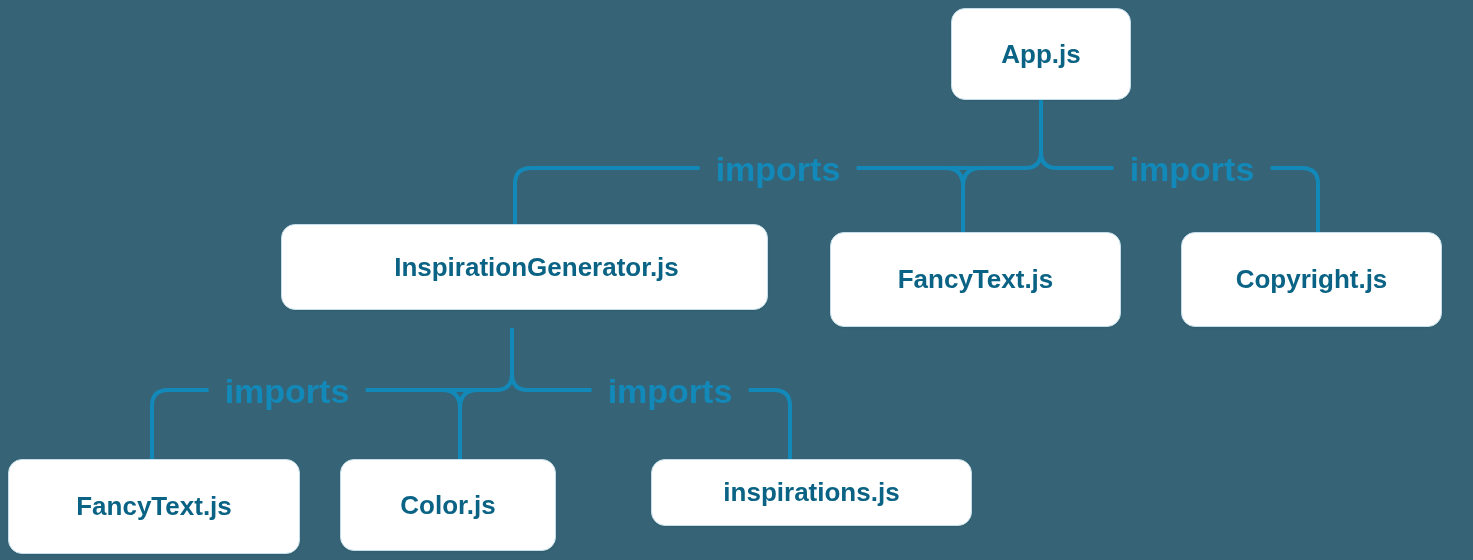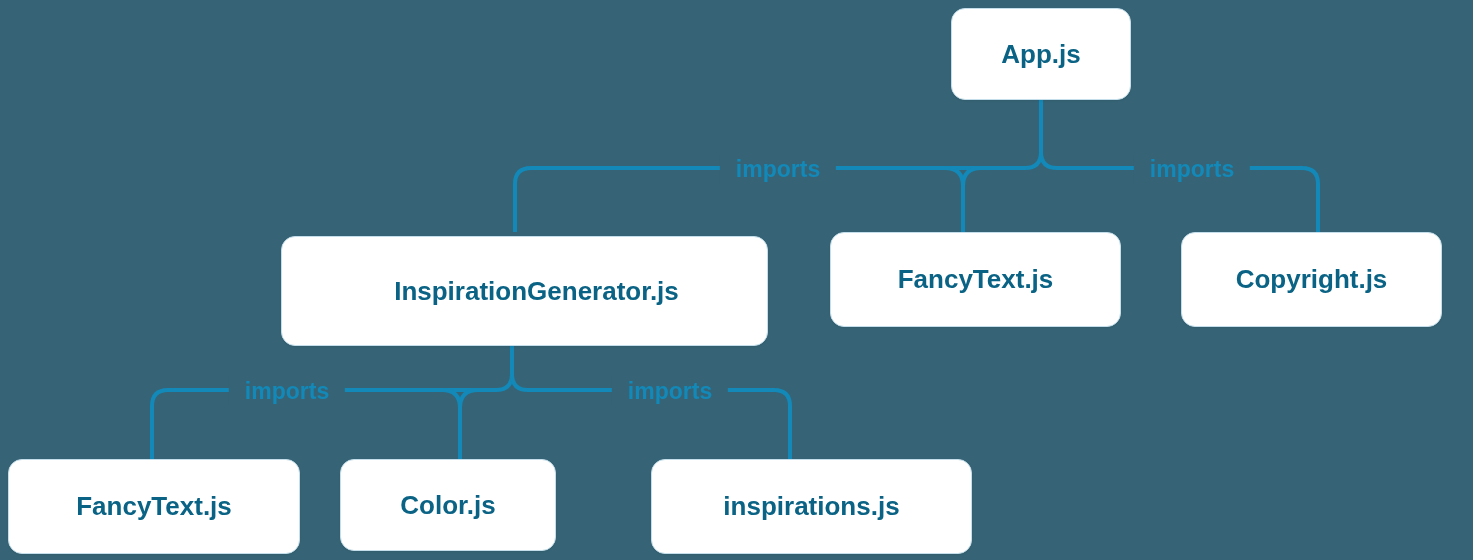--- a/index.html
+++ b/index.html
@@ -41,34 +41,34 @@
     font-size: 26px;
     font-weight: 600;
     box-sizing: border-box;
     box-shadow: 0 1px 2px rgba(0,0,0,0.08);
   }
   .edge-label {
     position: absolute;
     transform: translate(-50%, -50%);
     background: #366476;
     color: #1289b8;
-    font-size: 23px;
+    font-size: 34px;
     font-weight: 700;
     padding: 2px 16px;
     white-space: nowrap;
     line-height: 1;
   }
   
   .node-app                { left: 951px;  top: 8px;   width: 180px; height: 92px; }
-  .node-inspiration        { left: 281px;  top: 236px; width: 487px; height: 110px; padding-left: 24px; }
+  .node-inspiration        { left: 281px;  top: 224px; width: 487px; height: 86px; padding-left: 24px; }
   .node-fancytext-mid      { left: 830px;  top: 232px; width: 291px; height: 95px; }
   .node-copyright          { left: 1181px; top: 232px; width: 261px; height: 95px; }
   .node-fancytext-bottom   { left: 8px;    top: 459px; width: 292px; height: 95px; }
   .node-color              { left: 340px;  top: 459px; width: 216px; height: 92px; }
-  .node-inspirations       { left: 651px;  top: 459px; width: 321px; height: 95px; }
+  .node-inspirations       { left: 651px;  top: 459px; width: 321px; height: 67px; }
   .label-top-left     { left: 778px;  top: 169px; }
   .label-top-right    { left: 1192px; top: 169px; }
   .label-bottom-left  { left: 287px;  top: 391px; }
   .label-bottom-right { left: 670px;  top: 391px; }
 </style>
 </head>
 <body>
 
 <div class="diagram">
 

